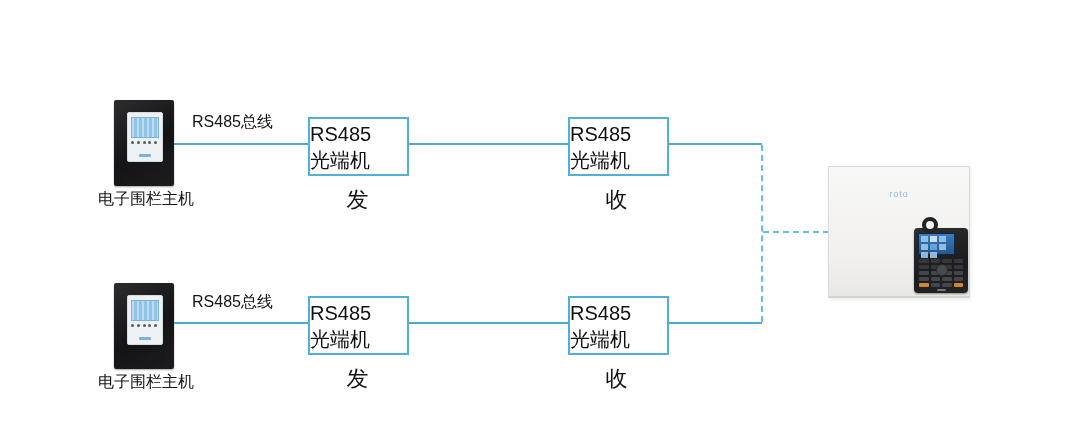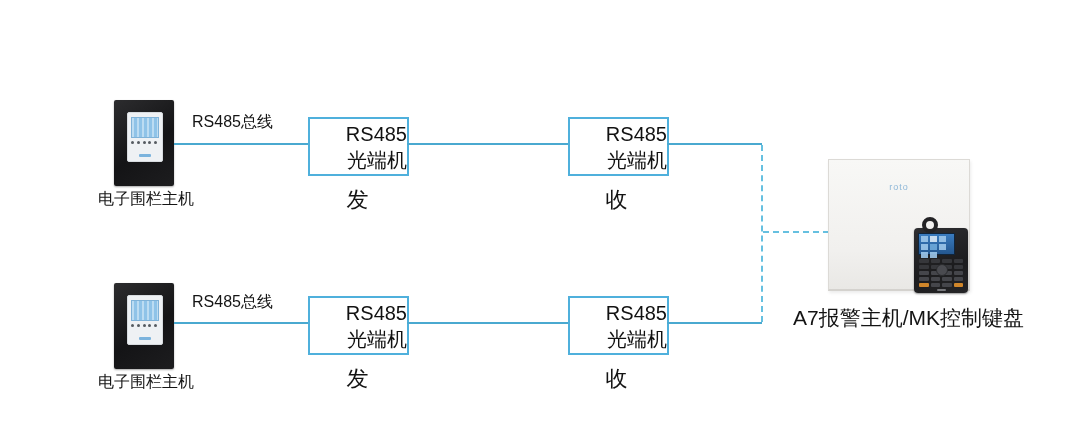--- a/index.html
+++ b/index.html
@@ -37,21 +37,21 @@
     background:#66a8d8;opacity:.85;border-radius:1px;
   }
   .device-caption{font-size:16px;color:#141414;text-align:center;white-space:nowrap;}
 
   
   .bus-label{font-size:16px;color:#141414;white-space:nowrap;}
 
   
   .conv-box{
     width:97px;height:55px;background:#ffffff;border:2px solid #4fb0dc;
-    display:flex;flex-direction:column;justify-content:center;align-items:flex-end;
+    display:flex;flex-direction:column;justify-content:center;align-items:flex-start;
     font-size:20px;line-height:26px;color:#111;text-align:center;
   }
   .mode-label{font-size:22px;color:#141414;text-align:center;}
 
   
   .hline{height:2px;background:#4aa9d0;}
   .vdash{width:0;border-left:2px dashed #66c0e0;}
   .hdash{height:0;border-top:2px dashed #66c0e0;}
 
   
@@ -171,21 +171,21 @@
     <span>RS485</span>
     <span>光端机</span>
   </div>
   <div class="abs mode-label" style="left:568px;top:364px;width:97px;">收</div>
 
   <div class="abs hline" style="left:667px;top:322px;width:95px;"></div>
 
   <div class="abs vdash" style="left:761px;top:145px;height:177px;"></div>
   <div class="abs hdash" style="left:763px;top:231px;width:66px;"></div>
 
-  <div class="abs alarm-box" style="left:828px;top:159px;">
+  <div class="abs alarm-box" style="left:828px;top:166px;">
     <div class="alarm-logo">roto</div>
   </div>
   <div class="abs keypad" style="left:914px;top:228px;">
     <div class="ring"></div>
     <div class="kscreen">
       <i></i>
         <i></i>
         <i></i>
         <i></i>
         <i></i>
@@ -211,15 +211,14 @@
         <i></i>
         <i></i>
       <i class="orange"></i>
         <i></i>
         <i></i>
         <i class="orange"></i>
     </div>
     <div class="navring"></div>
     <div class="brand"></div>
   </div>
-  <div class="abs alarm-caption" style="left:793px;top:304px;">A7报警主机/MK控制键盘</div>
 
 </div>
 
 </body></html>

